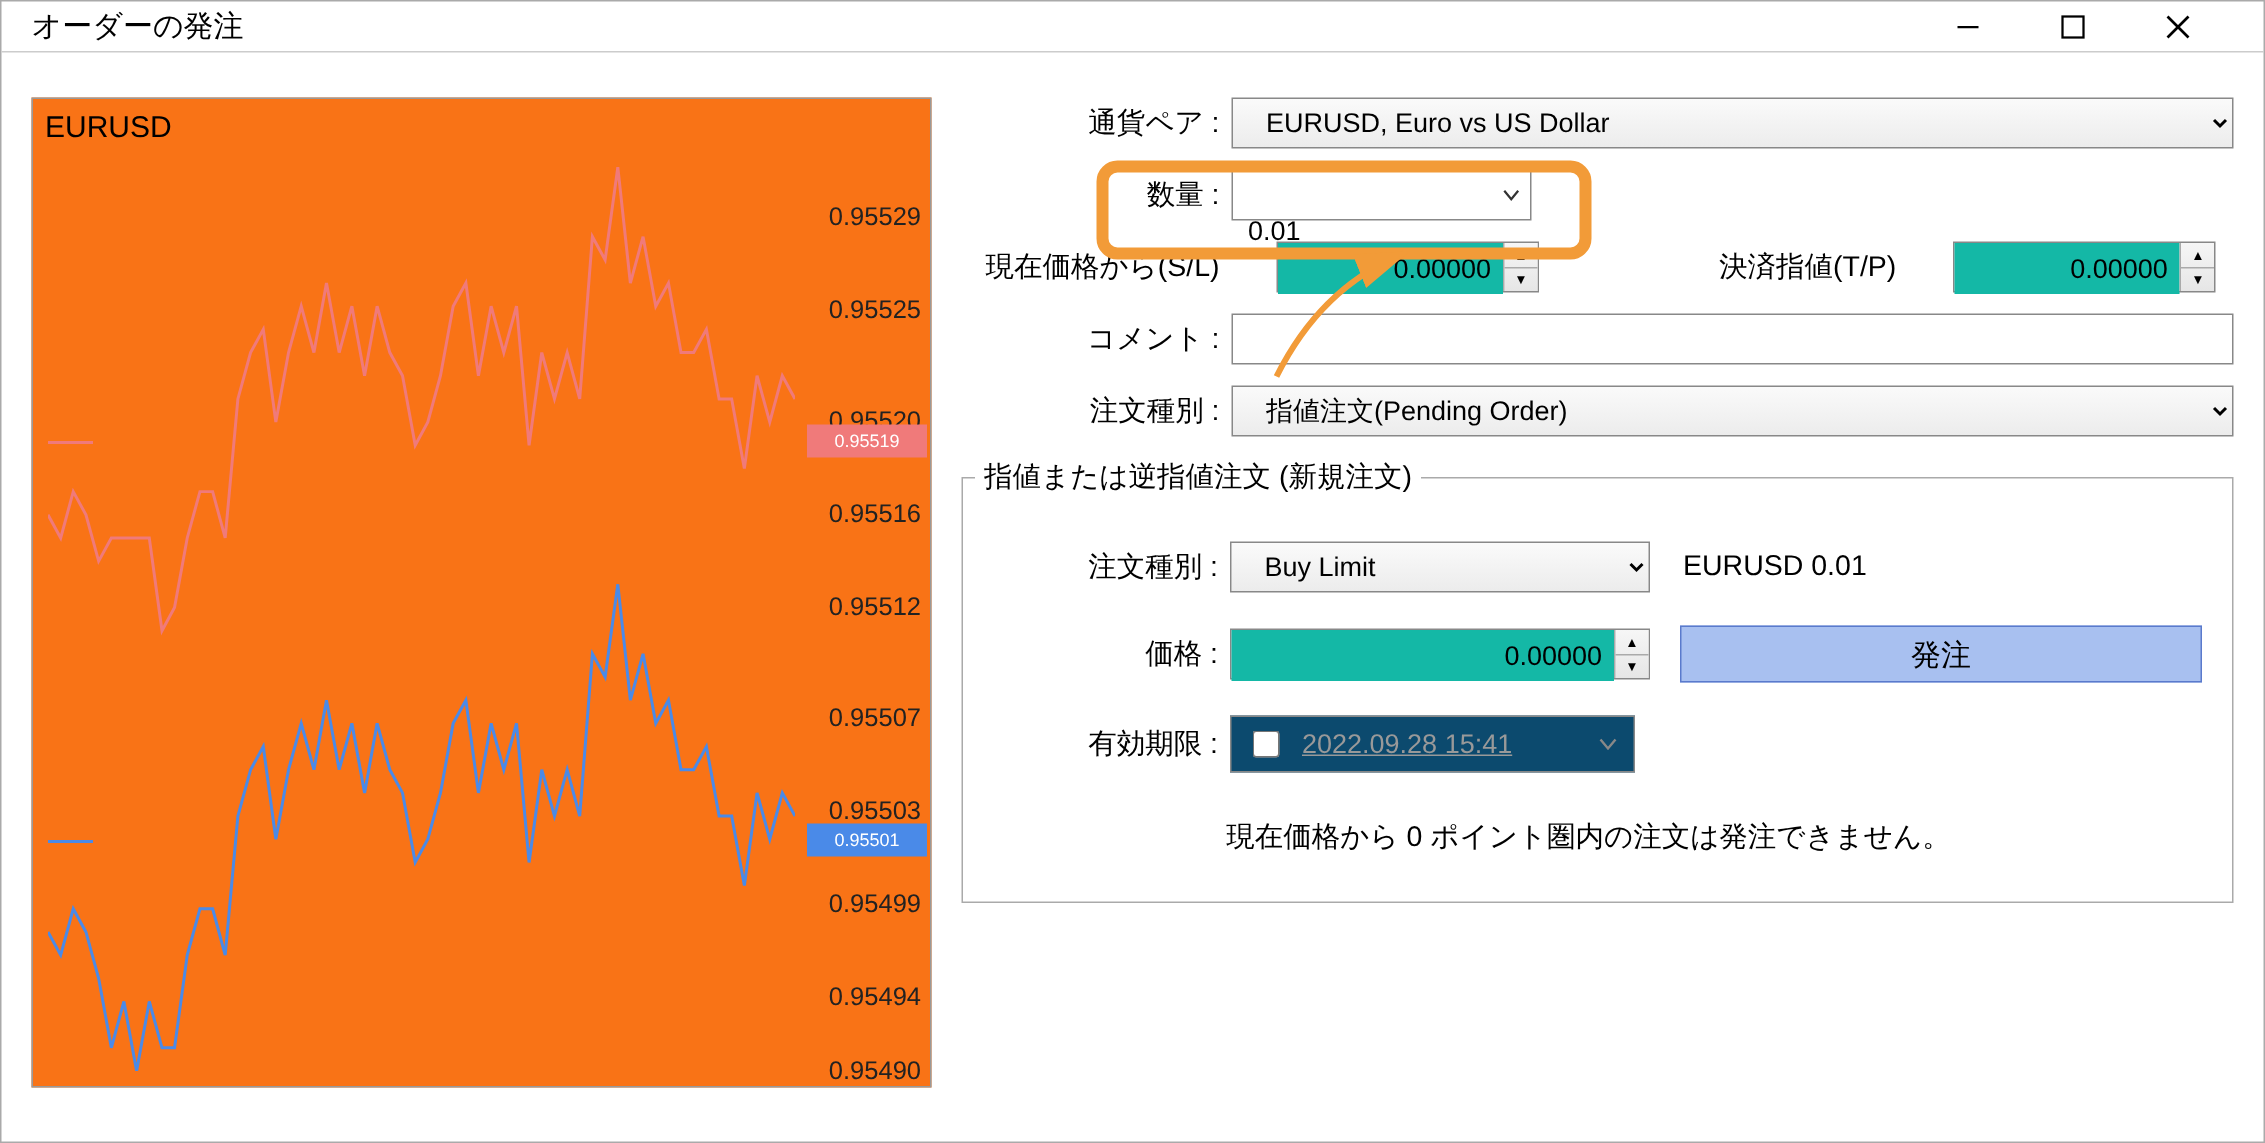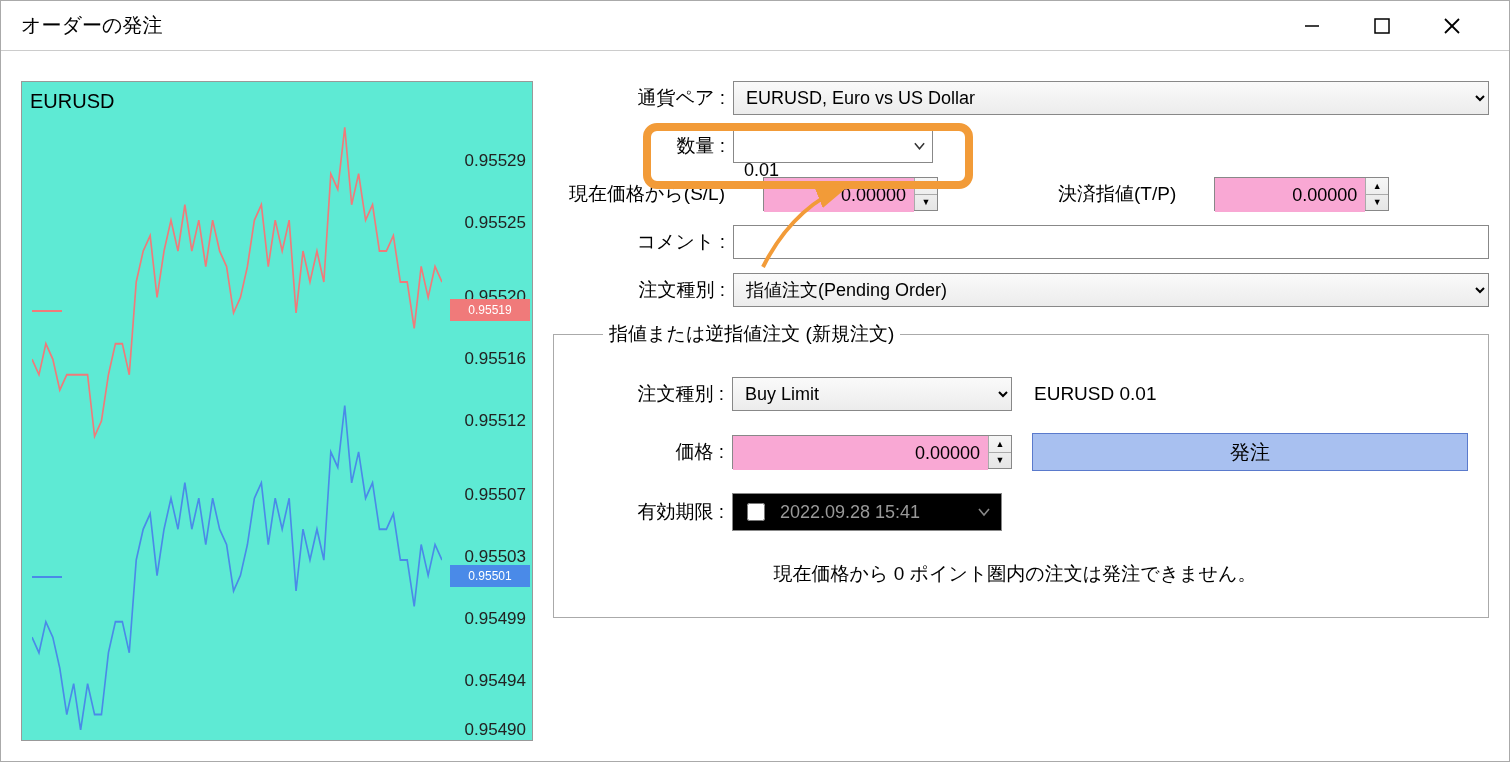--- a/index.html
+++ b/index.html
@@ -11,43 +11,43 @@
     color: #000;
     overflow: hidden;
   }
   .window {
     width: 1510px; height: 762px;
     border: 1px solid #aaa;
     background: #fff;
     display: flex; flex-direction: column;
   }
   .titlebar {
-    height: 50px;
+    height: 34px;
     display: flex; align-items: center;
     padding: 0 22px 0 20px;
     border-bottom: 1px solid #ccc;
   }
   .titlebar .title { flex: 1; font-size: 20px; }
   .titlebar .btn {
     width: 70px; height: 48px;
     display: flex; align-items: center; justify-content: center;
     cursor: pointer;
   }
   .titlebar .btn svg { width: 18px; height: 18px; }
   .content {
     flex: 1;
     display: flex;
     padding: 30px 20px 20px 20px;
     gap: 20px;
   }
   .chart-panel {
-    width: 512px; height: 660px;
+    width: 600px; height: 660px;
     border: 1px solid #999;
     position: relative;
-    background: #5eead4;
+    background: #f97316;
   }
   .chart-symbol {
     position: absolute; top: 8px; left: 8px;
     font-size: 20px;
   }
   .chart-body {
     position: absolute; top: 30px; left: 10px; right: 90px; bottom: 10px;
   }
   .chart-axis {
     position: absolute; top: 30px; right: 0; bottom: 10px; width: 85px;
@@ -77,41 +77,41 @@
   .row {
     display: flex; align-items: center; margin-bottom: 14px;
   }
   .row .lbl {
     width: 180px; text-align: right; padding-right: 8px;
     font-size: 19px;
   }
   select, input[type=text] {
     font-family: inherit;
     font-size: 18px;
-    padding: 4px 8px;
+    padding: 4px 18px;
     border: 1px solid #888;
     background: linear-gradient(#fafafa,#ececec);
     height: 34px;
   }
   select.wide { flex: 1; }
   .combo {
     display: inline-flex; align-items: center;
     border: 1px solid #888; background: #fff; height: 34px;
     padding: 0 6px; justify-content: space-between;
   }
   .combo input {
     border: none; background: transparent; height: 30px; padding: 0 4px; width: 100%; margin-top: 48px;
   }
   .chev { width: 14px; height: 14px; }
   .spinner {
     display: inline-flex; align-items: stretch;
     border: 1px solid #888; background: #fff; height: 34px;
   }
   .spinner input {
-    border: none; background: #f9a8d4; text-align: right; width: 150px; padding: 0 8px;
+    border: none; background: #14b8a6; text-align: right; width: 150px; padding: 0 8px;
   }
   .spin-btns {
     display: flex; flex-direction: column; border-left: 1px solid #aaa;
     background: linear-gradient(#f6f6f6,#e6e6e6);
   }
   .spin-btns div {
     width: 22px; flex: 1; display: flex; align-items: center; justify-content: center;
     font-size: 9px; cursor: pointer;
   }
   .spin-btns div:first-child { border-bottom: 1px solid #aaa; }
@@ -123,39 +123,39 @@
   }
   .arrow {
     position: absolute;
     pointer-events: none;
   }
   fieldset {
     border: 1px solid #aaa;
     margin: 10px 0 0 0;
     padding: 30px 20px 30px 8px;
   }
-  legend { font-size: 19px; padding: 0 6px; margin-left: 41px; }
+  legend { font-size: 19px; padding: 0 6px; }
   .inner-row {
     display: flex; align-items: center; margin-bottom: 22px;
   }
   .inner-row .lbl {
     width: 170px; text-align: right; padding-right: 8px; font-size: 19px;
   }
   .submit-btn {
     flex: 1; margin-left: 20px;
     height: 38px;
     background: #a8c0f0;
     border: 1px solid #5a7acc;
     font-size: 20px; font-weight: 400;
     cursor: pointer;
   }
   .expiry {
     display: inline-flex; align-items: center;
-    border: 1px solid #888; background: #000000; height: 38px; width: 270px;
-    padding: 0 10px; gap: 12px; color: #999;
+    border: 1px solid #888; background: #0c4a6e; height: 38px; width: 270px;
+    padding: 0 10px; gap: 12px; color: #999; text-decoration: underline;
   }
   .expiry input[type=checkbox]{ width:18px; height:18px; }
   .note {
     text-align: center; font-size: 19px; margin-top: 30px;
   }
   .pair-row { display:flex; align-items:center; gap:30px; }
 </style>
 </head>
 <body>
 

